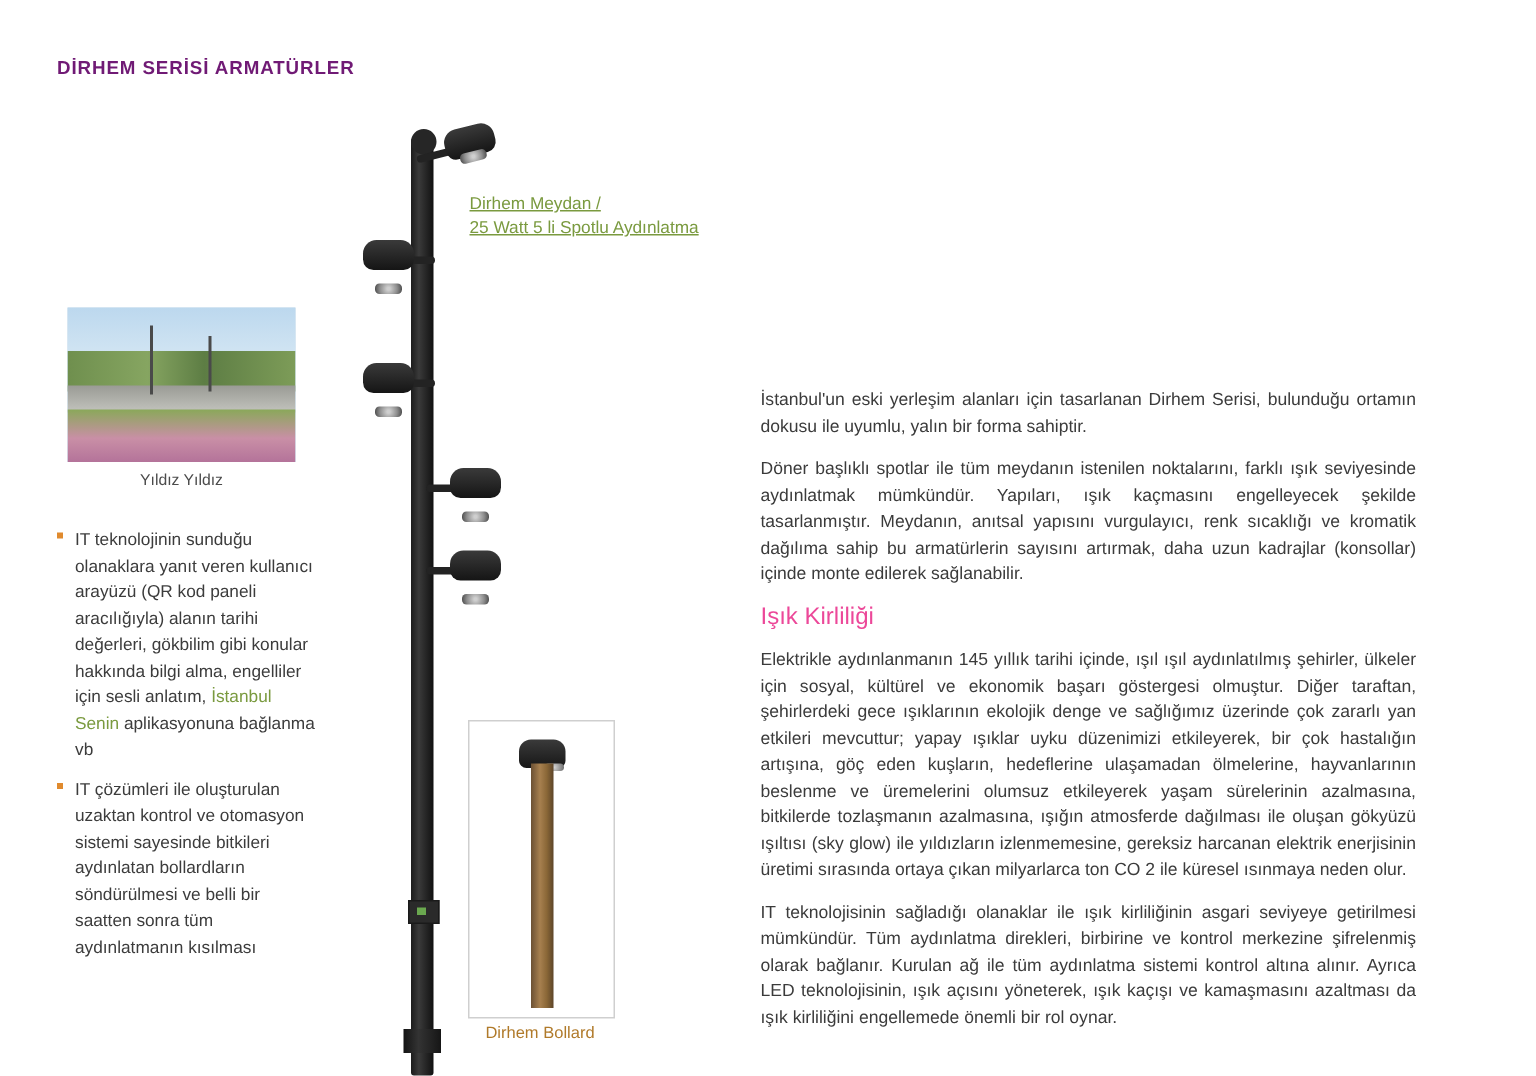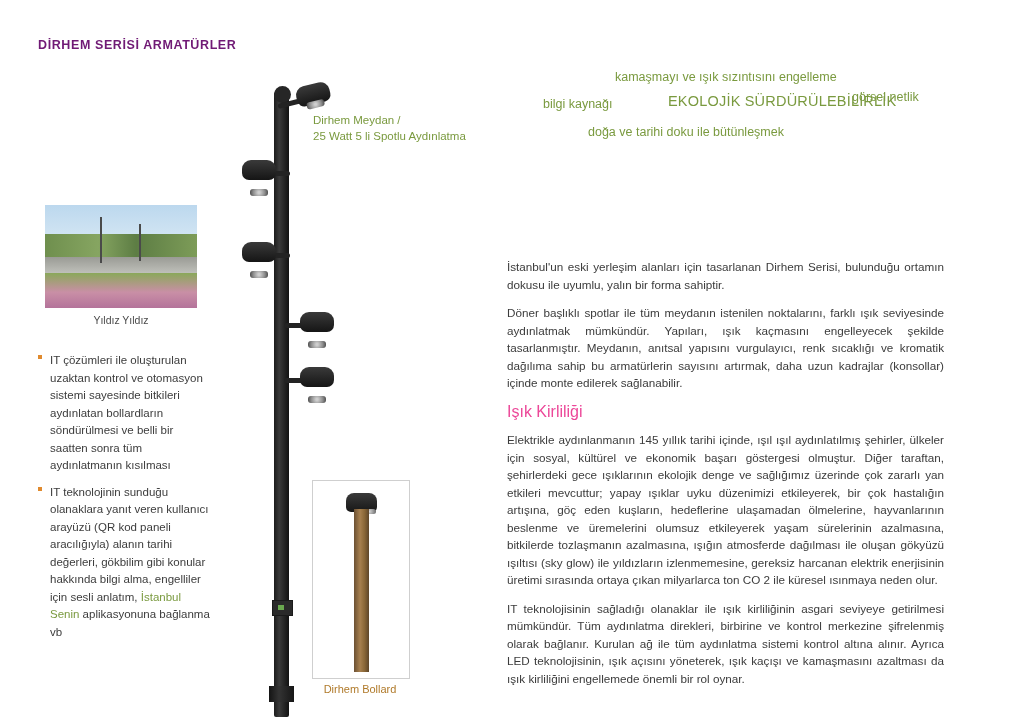--- a/index.html
+++ b/index.html
@@ -216,25 +216,26 @@
   .lamp-c .lens { left: 30px; }
 
   .lamp-d { left: 50px; top: 325px; }
   .lamp-d .arm { left: 6px; width: 20px; }
   .lamp-d .head { left: 22px; }
   .lamp-d .lens { left: 30px; }
 
   .product-label {
     position: absolute;
     left: 313px;
-    top: 112px;
+    top: 128px;
     width: 180px;
     font-size: 11.5px;
     line-height: 16px;
     color: #7a9a3f;
+    text-decoration: underline;
   }
 
   
   .bollard-frame {
     position: absolute;
     left: 312px;
     top: 480px;
     width: 96px;
     height: 197px;
     border: 1px solid #cfcfcf;
@@ -294,46 +295,39 @@
     margin: 4px 0 9px 0;
   }
 </style>
 </head>
 <body>
 
 <div class="page">
 
   <div class="doc-title">DİRHEM SERİSİ ARMATÜRLER</div>
 
-  <div class="keyword-cloud">
-    <span class="kw kw-1">kamaşmayı ve ışık sızıntısını engelleme</span>
-    <span class="kw kw-2">bilgi kaynağı</span>
-    <span class="kw kw-3">EKOLOJİK SÜRDÜRÜLEBİLİRLİK</span>
-    <span class="kw kw-4">görsel netlik</span>
-    <span class="kw kw-5">doğa ve tarihi doku ile bütünleşmek</span>
-  </div>
 
   <div class="park-photo">
     <div class="park-sky"></div>
     <div class="park-trees"></div>
     <div class="park-road"></div>
     <div class="park-flowers"></div>
     <div class="park-pole"></div>
     <div class="park-pole2"></div>
   </div>
   <div class="park-caption">Yıldız Yıldız</div>
 
   <div class="bullets">
     <div class="bullet">
       <span class="dot"></span>
-      <span>IT çözümleri ile oluşturulan uzaktan kontrol ve otomasyon sistemi sayesinde bitkileri aydınlatan bollardların söndürülmesi ve belli bir saatten sonra tüm aydınlatmanın kısılması</span>
+      <span>IT teknolojinin sunduğu olanaklara yanıt veren kullanıcı arayüzü (QR kod paneli aracılığıyla) alanın tarihi değerleri, gökbilim gibi konular hakkında bilgi alma, engelliler için sesli anlatım, <span class="hl-green">İstanbul Senin</span> aplikasyonuna bağlanma vb</span>
     </div>
     <div class="bullet">
       <span class="dot"></span>
-      <span>IT teknolojinin sunduğu olanaklara yanıt veren kullanıcı arayüzü (QR kod paneli aracılığıyla) alanın tarihi değerleri, gökbilim gibi konular hakkında bilgi alma, engelliler için sesli anlatım, <span class="hl-green">İstanbul Senin</span> aplikasyonuna bağlanma vb</span>
+      <span>IT çözümleri ile oluşturulan uzaktan kontrol ve otomasyon sistemi sayesinde bitkileri aydınlatan bollardların söndürülmesi ve belli bir saatten sonra tüm aydınlatmanın kısılması</span>
     </div>
   </div>
 
   <div class="product">
     <div class="mast"></div>
     <div class="mast-base"></div>
     <div class="mast-box"></div>
     <div class="top-joint"></div>
 
     <div class="lamp lamp-top">

